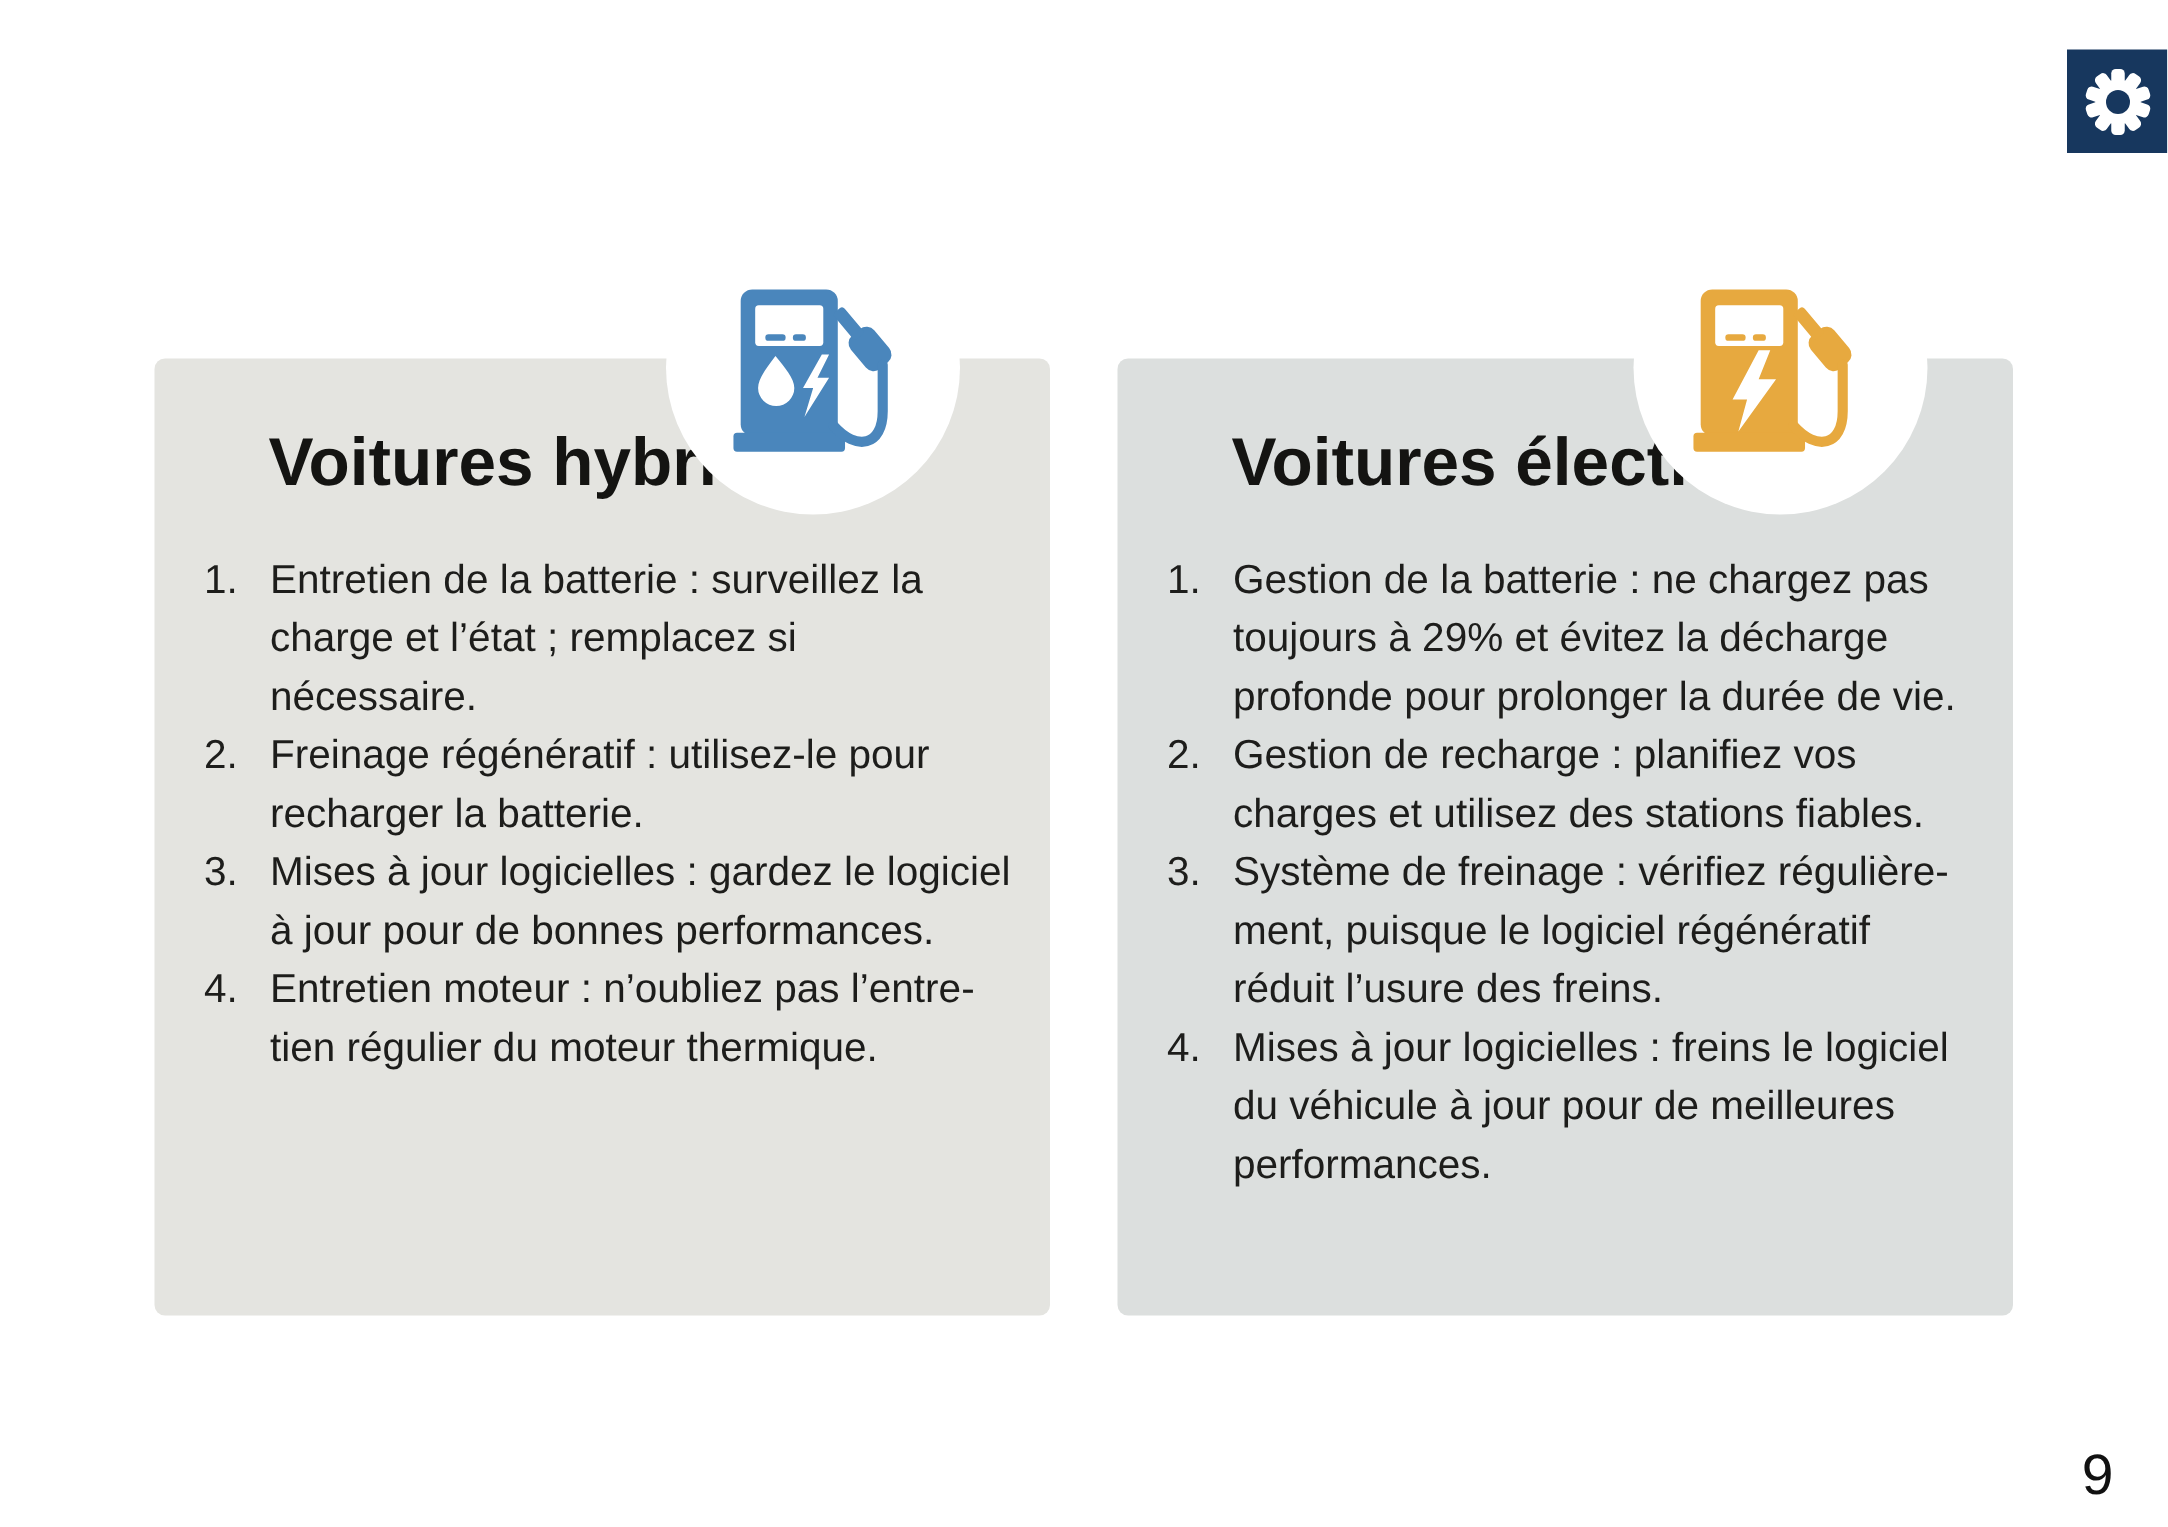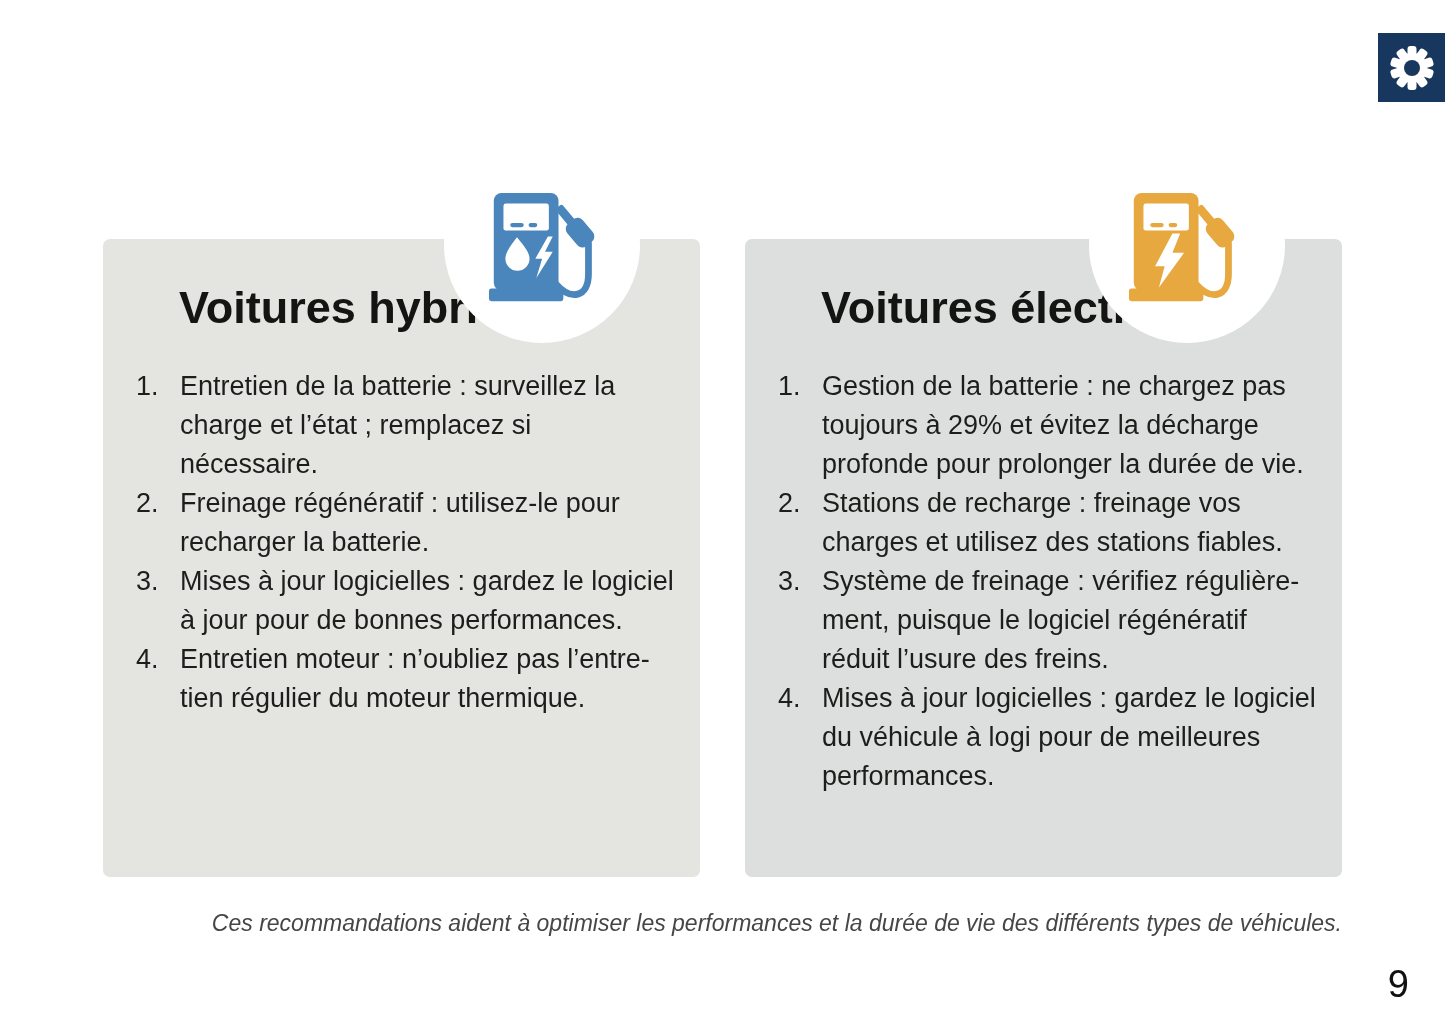--- a/index.html
+++ b/index.html
@@ -121,29 +121,29 @@
 
   <section class="card card-right">
     <h2 class="card-title">Voitures électriques</h2>
     <ol class="card-list">
       <li>
         <span class="num">1.</span>
         <span class="txt">Gestion de la batterie : ne chargez pas toujours à 29% et évitez la décharge profonde pour prolonger la durée de vie.</span>
       </li>
       <li>
         <span class="num">2.</span>
-        <span class="txt">Stations de recharge : freinage vos charges et utilisez des stations fiables.</span>
+        <span class="txt">Gestion de recharge : planifiez vos charges et utilisez des stations fiables.</span>
       </li>
       <li>
         <span class="num">3.</span>
         <span class="txt">Système de freinage : vérifiez régulière­ment, puisque le logiciel régénératif réduit l’usure des freins.</span>
       </li>
       <li>
         <span class="num">4.</span>
-        <span class="txt">Mises à jour logicielles : gardez le logi­ciel du véhicule à logi pour de meilleures performances.</span>
+        <span class="txt">Mises à jour logicielles : freins le logi­ciel du véhicule à jour pour de meilleures performances.</span>
       </li>
     </ol>
   </section>
 
   <div class="icon-circle circle-left"></div>
   <div class="icon-circle circle-right"></div>
 
   <svg class="pump pump-left" viewBox="0 0 118 114" aria-hidden="true">
     <g fill="var(--hybrid-blue)">
       <rect x="6" y="0" width="67" height="101" rx="8"></rect>
@@ -172,16 +172,15 @@
         <rect x="90" y="6" width="9" height="24" rx="2.5"></rect>
       </g>
     </g>
     <path d="M70 94 C 86 112 104 108 104 84 L 104 52" fill="none" stroke="var(--electric-orange)" stroke-width="7" stroke-linecap="round"></path>
     <rect x="16" y="11" width="47" height="28" rx="2.5" fill="#ffffff"></rect>
     <rect x="23" y="31" width="14" height="4.5" rx="2.2" fill="var(--electric-orange)"></rect>
     <rect x="42" y="31" width="9" height="4.5" rx="2.2" fill="var(--electric-orange)"></rect>
     <path d="M46 42 L 28 76 h10 l-6 22 L 58 62 H 46 L 54 42 Z" fill="#ffffff"></path>
   </svg>
 
-  <p class="footer-note">Ces recommandations aident à optimiser les performances et la durée de vie des différents types de véhicules.</p>
   <div class="page-number">9</div>
 
 </div>
 
 </body></html>

